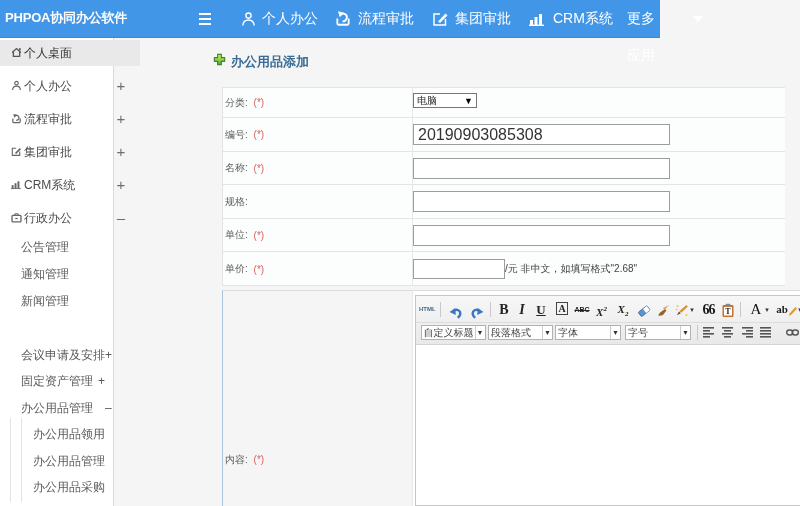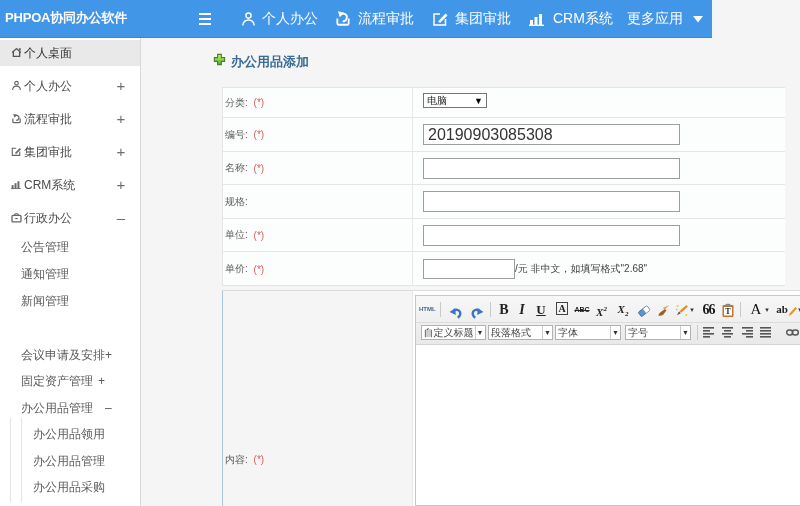--- a/index.html
+++ b/index.html
@@ -1,38 +1,38 @@
 <!DOCTYPE html>
 <html><head><meta charset="utf-8">
 <style>
 *{margin:0;padding:0;box-sizing:border-box}
 html,body{width:800px;height:506px;overflow:hidden}
 body{position:relative;font-family:"Liberation Sans",sans-serif;background:#f5f5f5;font-size:12px}
 .abs{position:absolute}
 
-#topbar{left:0;top:0;width:712px;height:38px;background:#4296e8;border-bottom:1px solid #3c86d2;z-index:5}
+#topbar{left:0;top:0;width:660px;height:38px;background:#4296e8;border-bottom:1px solid #3c86d2;z-index:5}
 #logo{left:5px;top:0;line-height:35px;color:#fdfdfd;font-size:13px;font-weight:bold;letter-spacing:-.2px}
 .navtxt{top:0;line-height:37px;color:#fff;font-size:14px}
 
-#sidebar{left:0;top:38px;width:141px;height:468px;background:#fff;border-right:1px solid #d9d9d9;z-index:4}
+#sidebar{left:0;top:38px;width:114px;height:468px;background:#fff;border-right:1px solid #d9d9d9;z-index:4}
 .m-item{left:0;width:140px;height:26px;line-height:26px;color:#4a4a4a;font-size:12px}
 .m-item .txt{position:absolute;left:24px;top:0}
 .m-item .pm{position:absolute;left:114px;top:0;width:14px;text-align:center;color:#6e6e6e;font-size:15px;font-weight:400}
 .m-item svg{position:absolute;left:11px;top:7px;width:11px;height:11px}
 .s-item{left:0;width:140px;height:26px;line-height:26px;color:#5a5a5a;font-size:12px}
 .treeline{width:1px;background:#e3e3e3}
 
 #title{left:213px;top:53px;height:15px}
 #titletxt{position:absolute;left:18px;top:0;font-size:13px;font-weight:bold;color:#3a6b96;white-space:nowrap}
 
 #t1{left:222px;top:87px;width:563px;height:199px;background:#fcfdfd;border-top:1px solid #e4e4e4;border-left:1px solid #e4e4e4;border-bottom:1px solid #e4e4e4}
 .row{position:relative;border-bottom:1px solid #e4e4e4;width:100%}
 .lab{position:absolute;left:2px;top:0;bottom:0;color:#606060;font-size:10px;display:flex;align-items:center;white-space:nowrap}
 .star{color:#dd5c5c;margin-left:3px}
-.fld{position:absolute;left:189px;top:0;bottom:0;border-left:1px solid #e8e8e8;right:0;display:flex;align-items:center;padding-left:10px;font-size:10px}
+.fld{position:absolute;left:189px;top:0;bottom:0;border-left:1px solid #e8e8e8;right:0;display:flex;align-items:center;padding-left:0;font-size:10px}
 .inp{width:257px;height:21px;border:1px solid #9d9d9d;background:#fff;font-size:16px;color:#333;font-family:"Liberation Sans",sans-serif;padding:0 4px}
 
 #t2{left:222px;top:290px;width:578px;height:216px;border-top:1px solid #dcdcdc;border-left:1px solid #a9c6de;background:#f5f5f5}
 #t2fld{position:absolute;left:189px;top:0;bottom:0;right:0;border-left:1px solid #e8e8e8;background:#fff}
 #cnlab{position:absolute;left:2px;top:162px;color:#606060;font-size:10px}
 
 #ed{left:415px;top:295px;width:386px;height:211px;border:1px solid #c6c6c6;border-right:none;background:#fff}
 #tb{position:absolute;left:0;top:0;width:100%;height:49px;background:linear-gradient(#f7f7f7,#e9e9e9);border-bottom:1px solid #d4d4d4}
 #tb .ic{position:absolute;top:4px;height:19px;line-height:19px;text-align:center}
 #tb .sep1{position:absolute;top:6px;width:1px;height:15px;background:#c9c9c9}

